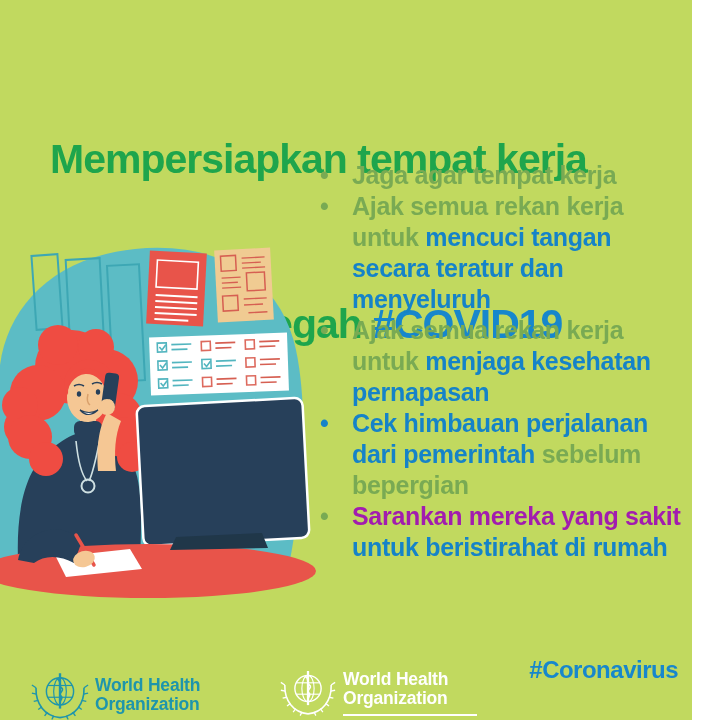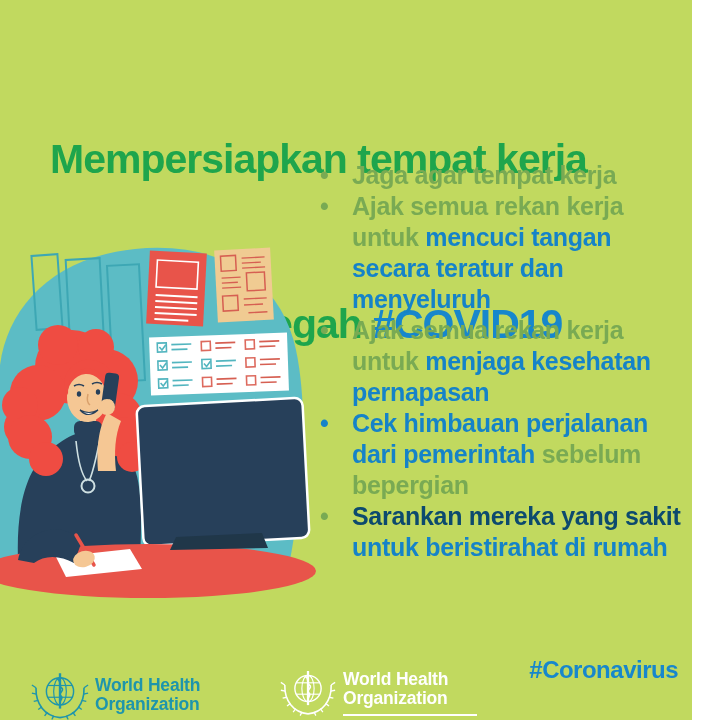--- a/index.html
+++ b/index.html
@@ -77,21 +77,21 @@
 pernapasan</span></span>
       </li>
       <li>
         <span class="marker" style="color: rgb(21, 131, 200);">•</span>
         <span class="item-text"><span class="seg" style="color: rgb(21, 131, 200); margin-top: 44px;">Cek himbauan perjalanan
 dari pemerintah </span><span class="seg" style="color: rgb(121, 170, 83);">sebelum
 bepergian</span></span>
       </li>
       <li>
         <span class="marker" style="color: rgb(121, 170, 83);">•</span>
-        <span class="item-text"><span class="seg" style="color: #0c4a6e; text-align: right;">Sarankan mereka yang sakit
+        <span class="item-text"><span class="seg" style="color: #a21caf; text-align: right;">Sarankan mereka yang sakit
 </span><span class="seg" style="color: rgb(21, 131, 200);">untuk beristirahat di rumah</span></span>
       </li>
     </ul>
 
   <svg class="illustration" viewBox="0 0 340 370" aria-hidden="true">
 
     <path d="M 0 130 C 8 70 55 22 135 14 C 215 6 280 40 296 115 C 308 172 304 250 290 325 L 0 325 Z" fill="var(--illustration-blob-teal)"></path>
 
     <g fill="none" stroke="var(--illustration-frame-outline)" stroke-width="2">
       <rect x="34" y="20" width="26" height="74" transform="rotate(-4 47 57)"></rect>

